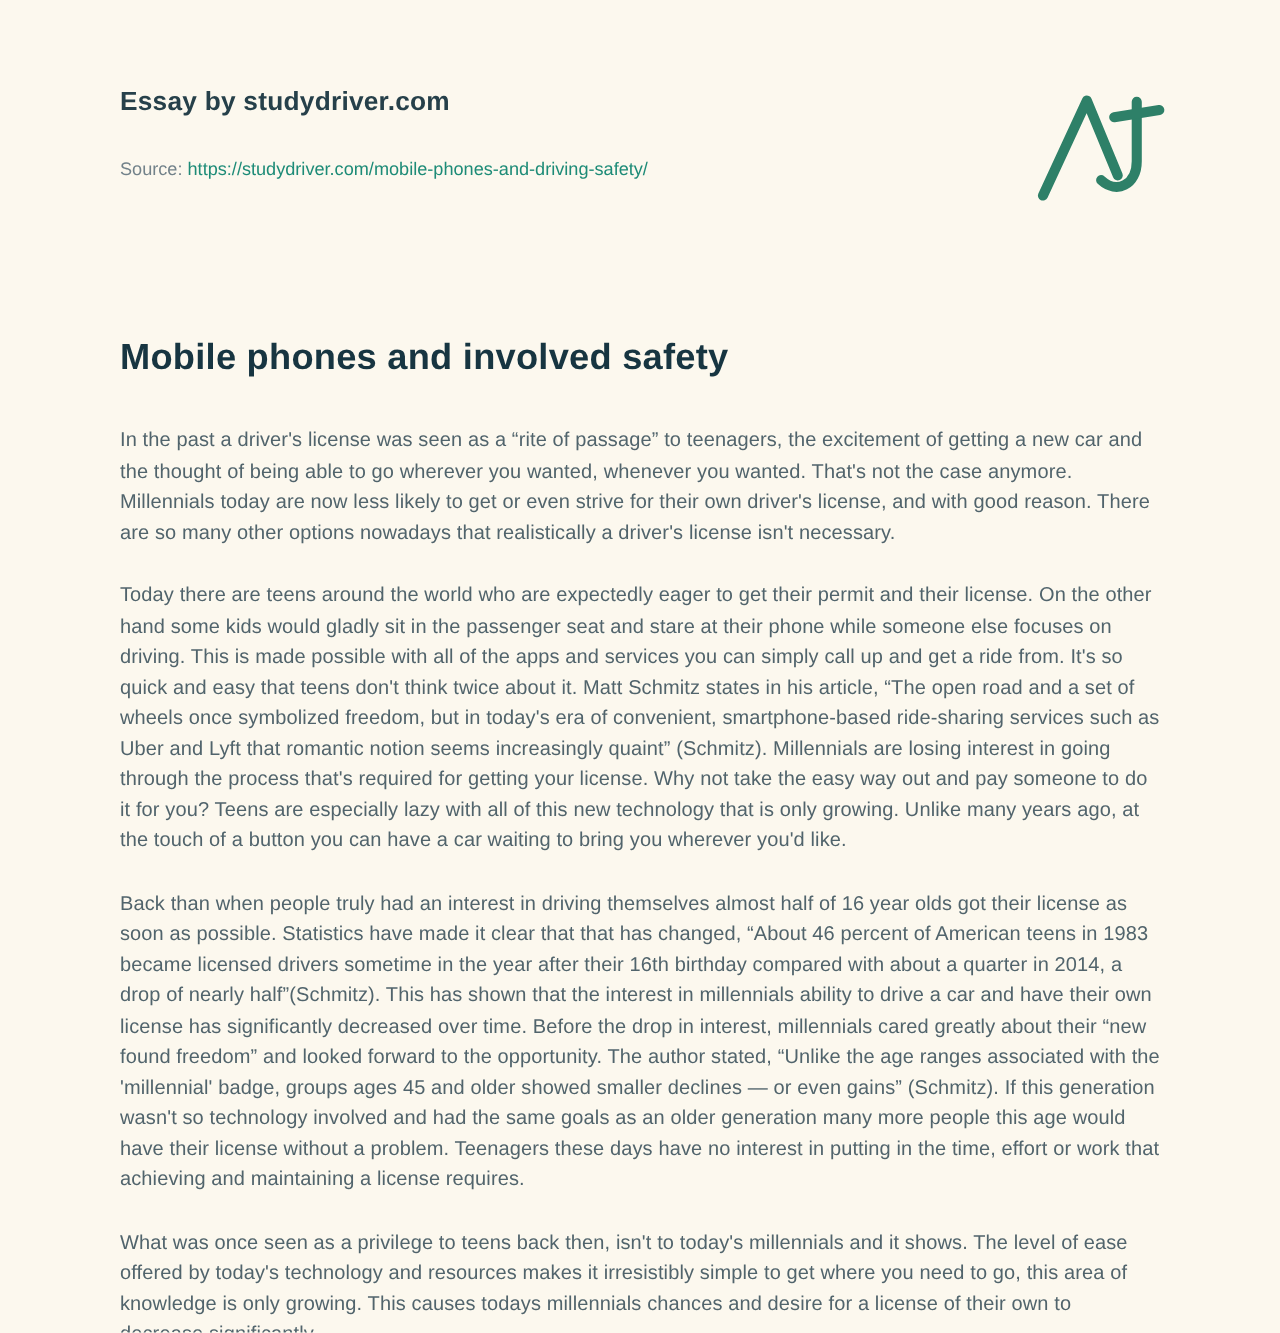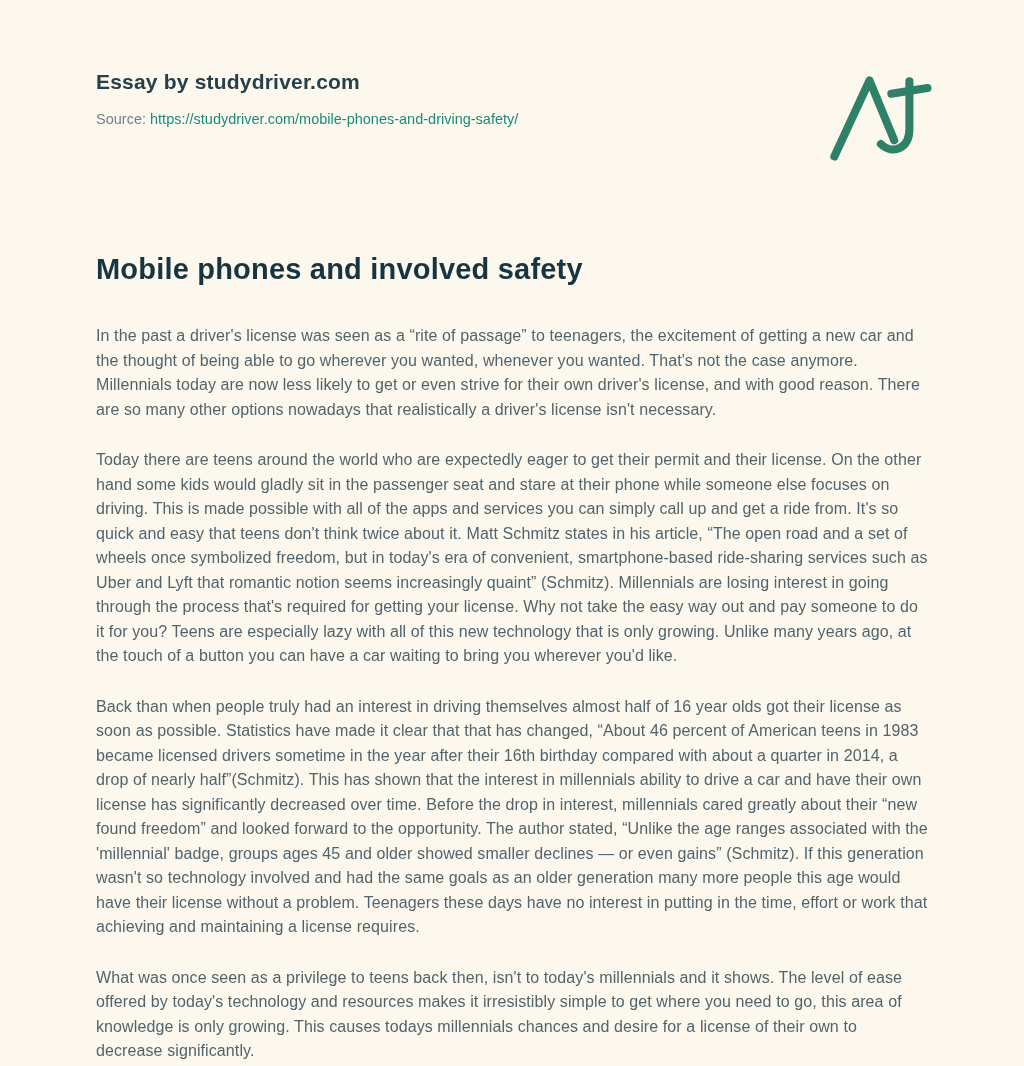--- a/index.html
+++ b/index.html
@@ -17,21 +17,21 @@
     height: 910px;
     padding: 70px 96px 0 96px;
   }
   .byline {
     font-size: 21px;
     font-weight: 700;
     color: #26404a;
     letter-spacing: 0.2px;
   }
   .source-line {
-    margin-top: 17px;
+    margin-top: 34px;
     font-size: 14.5px;
     color: #72828a;
   }
   .source-line a {
     color: #1d8b77;
     text-decoration: none;
     cursor: pointer;
   }
   .logo {
     position: absolute;

